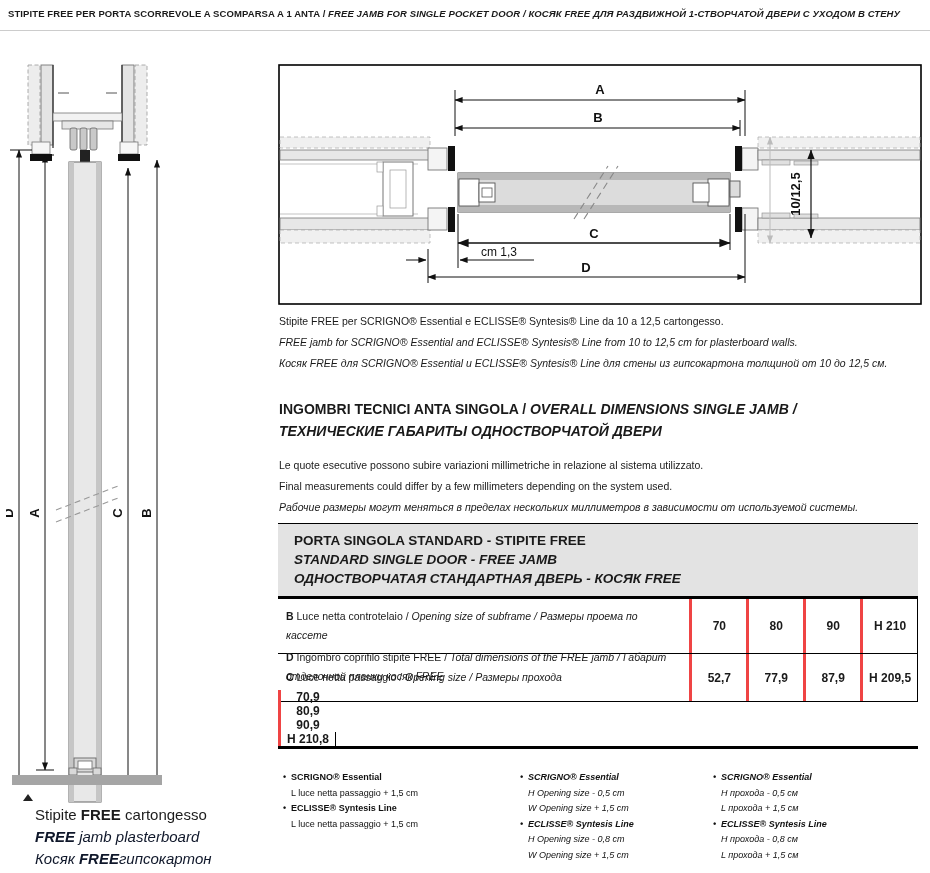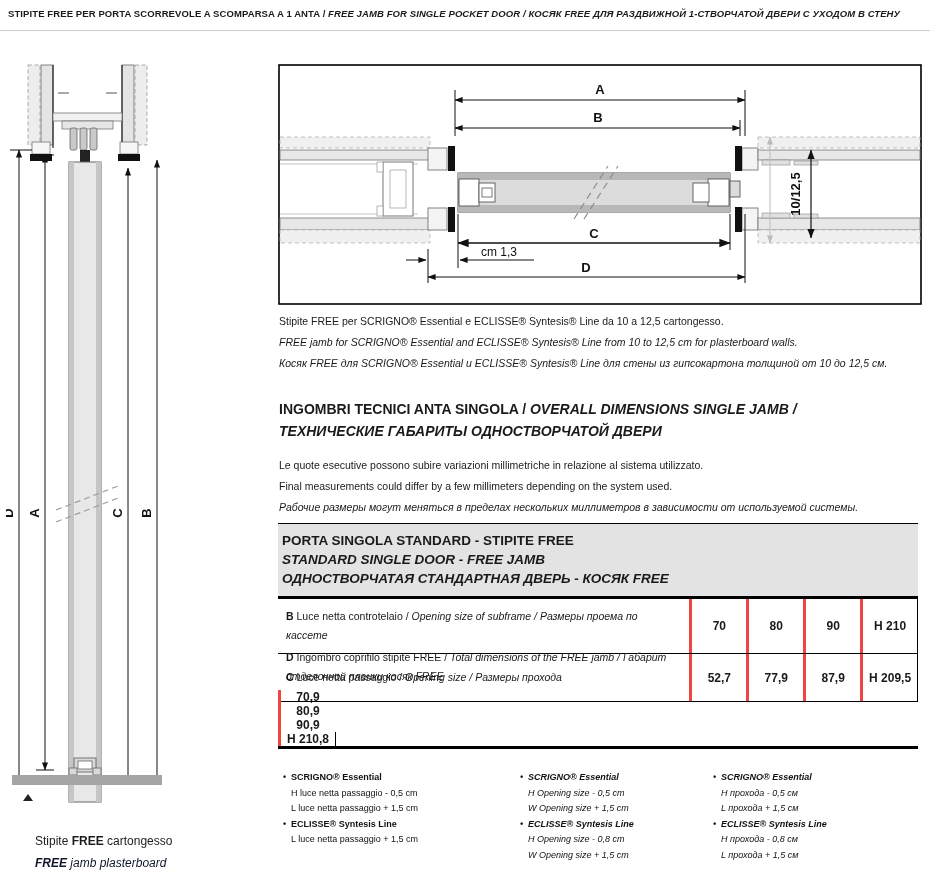--- a/index.html
+++ b/index.html
@@ -18,39 +18,39 @@
   .draw-caption{position:absolute;left:279px;top:311px;width:640px;font-size:10.5px;line-height:21px;}
   .draw-caption .ln-i{font-style:italic;}
 
   .sec-head{position:absolute;left:279px;top:398px;width:645px;font-size:14px;font-weight:bold;line-height:22px;}
   .sec-head .em{font-style:italic;}
 
   .notes{position:absolute;left:279px;top:455px;width:645px;font-size:10.5px;line-height:21px;}
   .notes .ln-i{font-style:italic;}
 
   .dimtable{position:absolute;left:278px;top:523px;width:640px;border-top:1px solid #000;}
-  .t-head{background:#e3e3e3;padding:7px 10px 8px 4px;border-bottom:3px solid #000;}
+  .t-head{background:#e3e3e3;padding:7px 10px 8px 16px;border-bottom:3px solid #000;}
   .t-head div{font-size:13.5px;font-weight:bold;line-height:19px;}
   .t-head .em{font-style:italic;}
   .t-row{display:flex;border-bottom:1px solid #000;box-sizing:border-box;justify-content:flex-end;}
   .t-row.last{border-bottom:3px solid #000;flex-direction:column;}
   .row-b{height:55px;} .row-c{height:48px;} .row-d{height:47px;}
   .t-label{width:412px;box-sizing:border-box;padding:4px 14px 4px 8px;display:flex;align-items:center;font-size:10.5px;line-height:19px;}
   .t-label .k{font-weight:bold;}
   .t-label .em{font-style:italic;}
   .t-val{width:57px;box-sizing:border-box;border-left:3px solid #ef4444;display:flex;align-items:center;justify-content:center;font-size:12px;font-weight:bold;}
   .t-val.wide{width:58px;border-right:1px solid #000;}
 
   .fn{position:absolute;top:770px;width:230px;font-size:9px;line-height:15.5px;color:#111;}
   #fn-en,#fn-ru{font-style:italic;}
   .fn-head{font-weight:bold;}
   .fn-head .bullet{display:inline-block;width:8px;}
   .fn-sub{padding-left:8px;}
 
-  .left-caption{position:absolute;left:35px;top:830px;font-size:12px;line-height:22px;}
+  .left-caption{position:absolute;left:35px;top:804px;font-size:15px;line-height:22px;}
   .left-caption .l1{color:#1c1c1c;}
   .left-caption .l1 .b{font-weight:bold;}
   .left-caption .gl{color:#0f172a;font-style:italic;}
   .left-caption .gl .b{font-weight:bold;}
 </style>
 </head>
 <body>
 
 <div class="hdr"><span>STIPITE FREE PER PORTA SCORREVOLE A SCOMPARSA A 1 ANTA / </span><span class="it-part">FREE JAMB FOR SINGLE POCKET DOOR / КОСЯК FREE ДЛЯ РАЗДВИЖНОЙ 1-СТВОРЧАТОЙ ДВЕРИ С УХОДОМ В СТЕНУ</span></div>
 <div class="hdr-rule"></div>
@@ -258,21 +258,20 @@
     </div>
     <div class="t-val">70,9</div>
     <div class="t-val">80,9</div>
     <div class="t-val">90,9</div>
     <div class="t-val wide">H 210,8</div>
   </div>
 </div>
 
 <div class="fn" id="fn-it" style="left:283px">
   <div class="fn-line fn-head"><span class="bullet">•</span><span>SCRIGNO® Essential</span></div>
-  <div class="fn-line fn-sub">H luce netta passaggio - 0,5 cm</div>
   <div class="fn-line fn-sub">L luce netta passaggio + 1,5 cm</div>
   <div class="fn-line fn-head"><span class="bullet">•</span><span>ECLISSE® Syntesis Line</span></div>
   <div class="fn-line fn-sub">L luce netta passaggio + 1,5 cm</div>
 </div>
 
 <div class="fn" id="fn-en" style="left:520px">
   <div class="fn-line fn-head"><span class="bullet">•</span><span>SCRIGNO® Essential</span></div>
   <div class="fn-line fn-sub">H Opening size - 0,5 cm</div>
   <div class="fn-line fn-sub">W Opening size + 1,5 cm</div>
   <div class="fn-line fn-head"><span class="bullet">•</span><span>ECLISSE® Syntesis Line</span></div>
@@ -285,13 +284,14 @@
   <div class="fn-line fn-sub">H прохода - 0,5 см</div>
   <div class="fn-line fn-sub">L прохода + 1,5 см</div>
   <div class="fn-line fn-head"><span class="bullet">•</span><span>ECLISSE® Syntesis Line</span></div>
   <div class="fn-line fn-sub">H прохода - 0,8 см</div>
   <div class="fn-line fn-sub">L прохода + 1,5 см</div>
 </div>
 
 <div class="left-caption">
   <div class="l1"><span>Stipite </span><span class="b">FREE</span><span> cartongesso</span></div>
   <div class="gl"><span class="b">FREE</span><span> jamb plasterboard</span></div>
+  <div class="gl"><span>Косяк </span><span class="b">FREE</span><span>гипсокартон</span></div>
 </div>
 
 </body></html>

